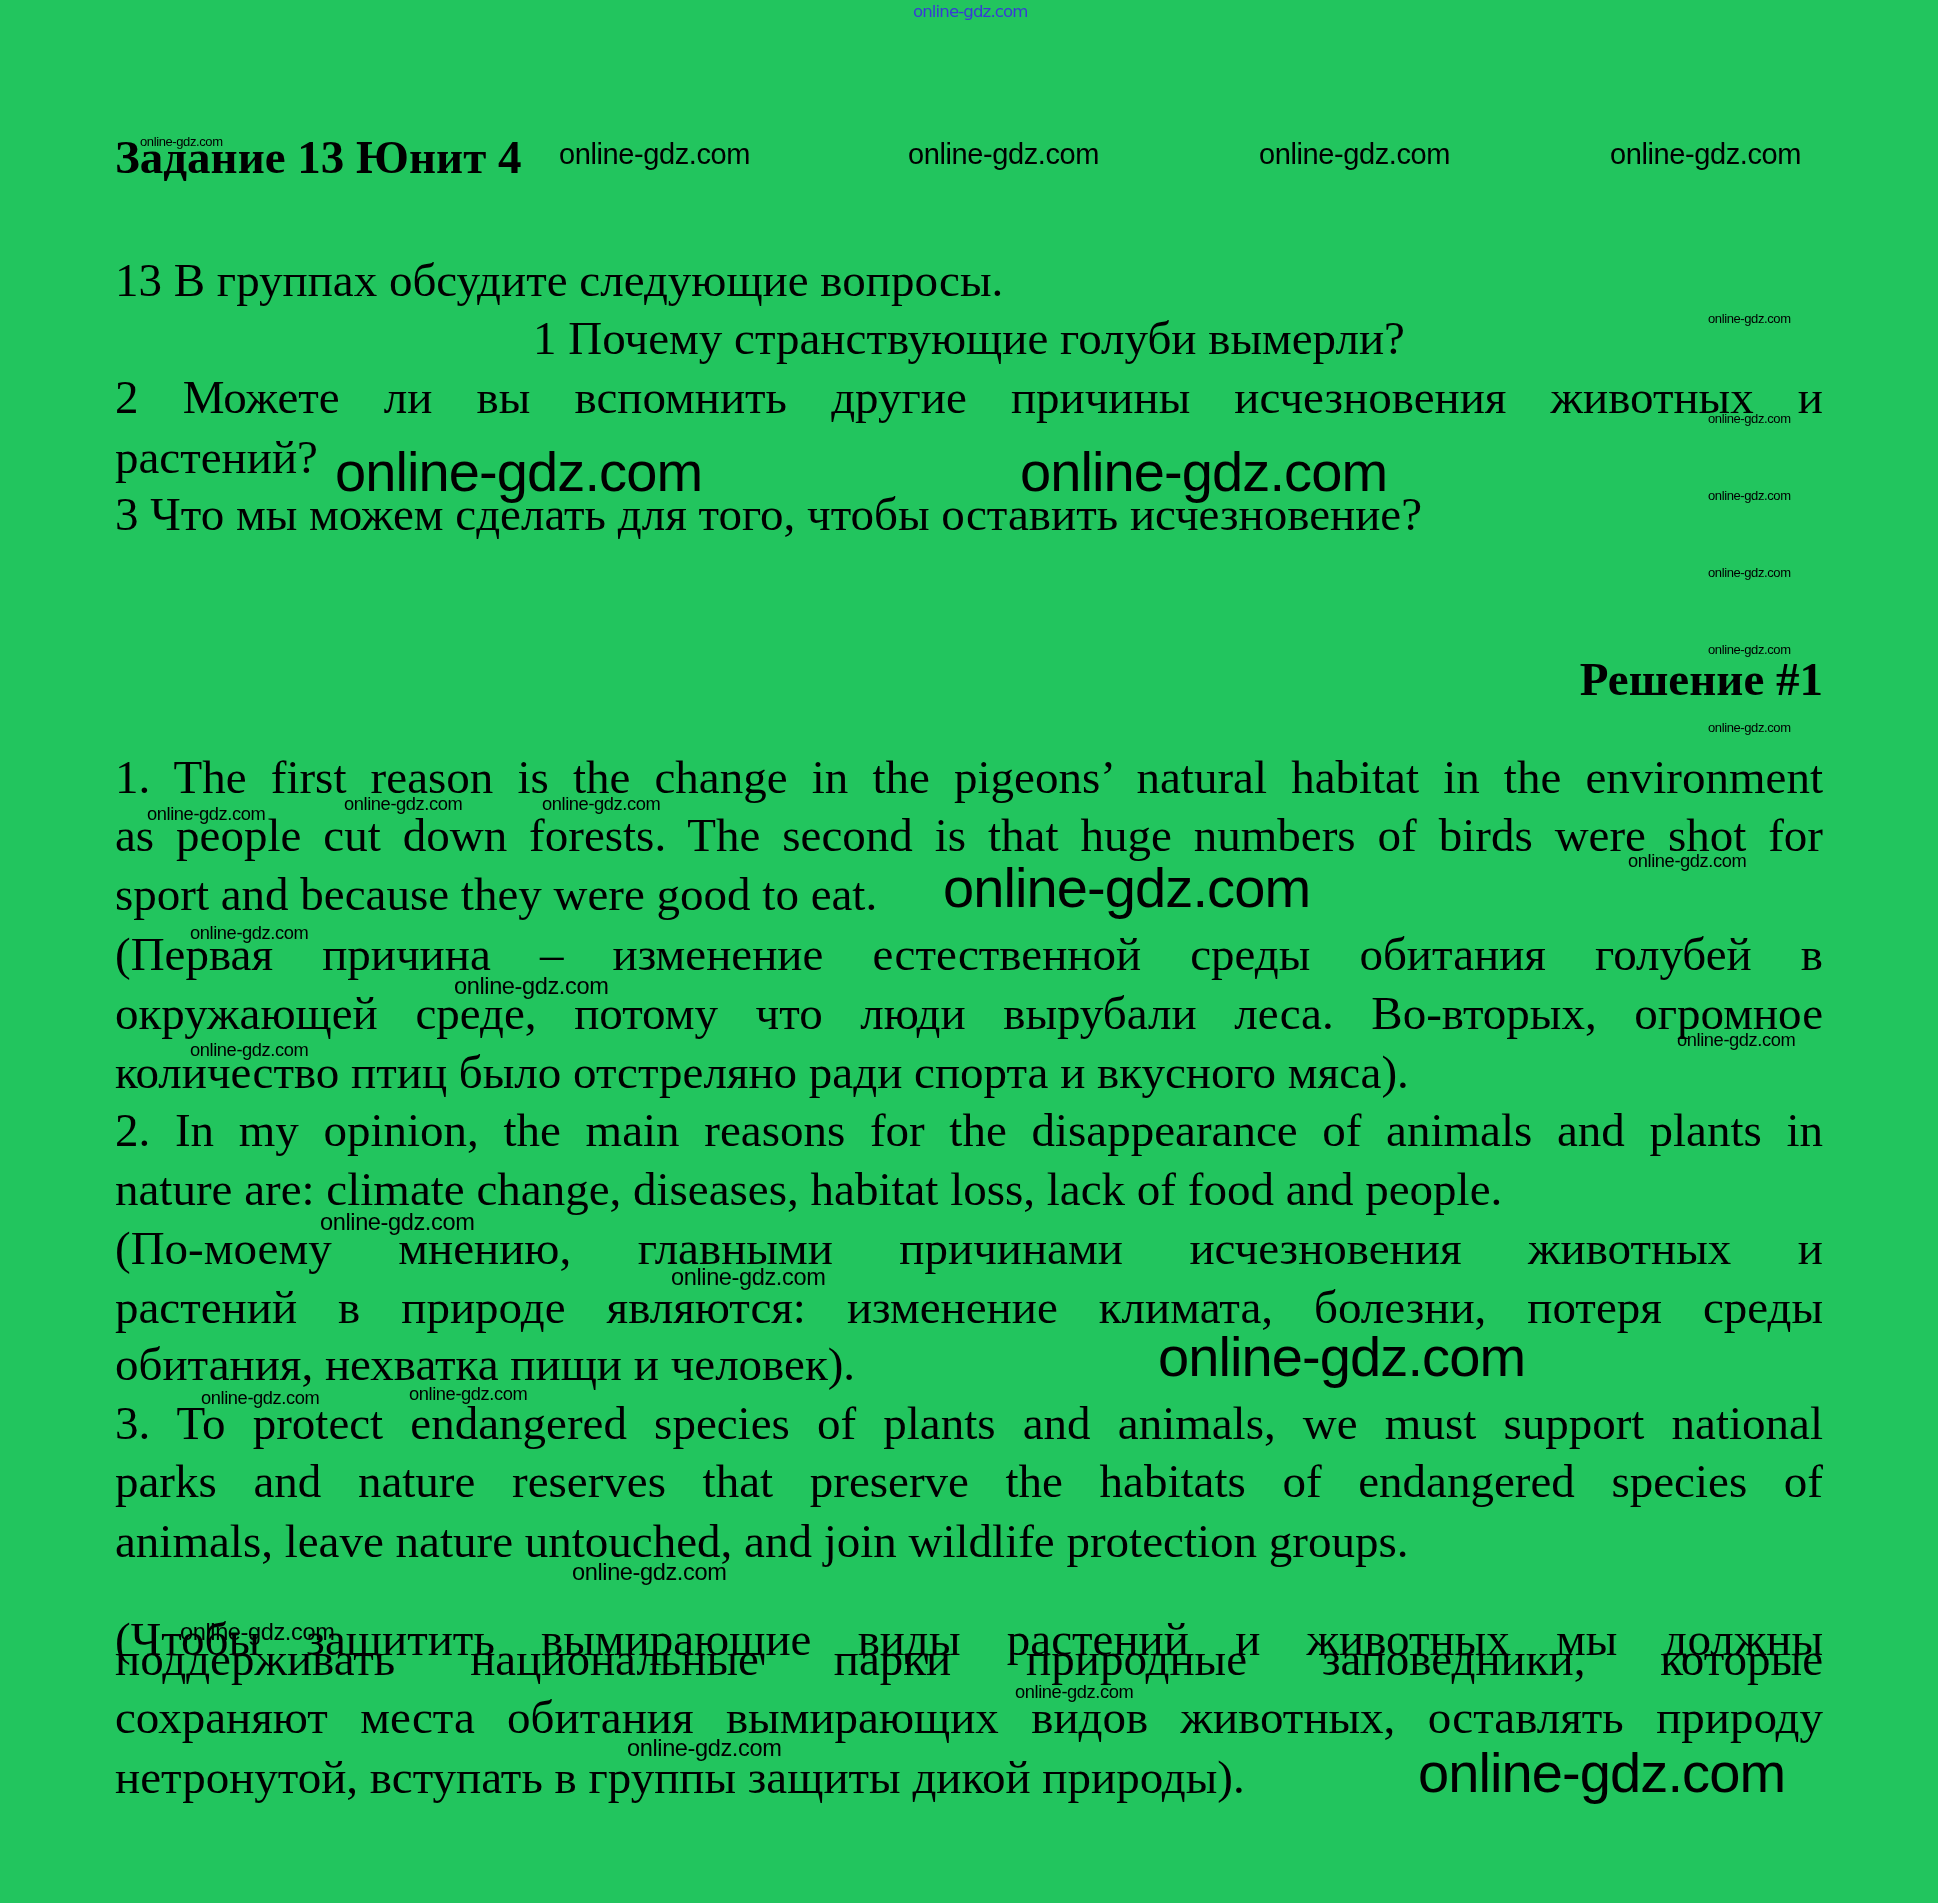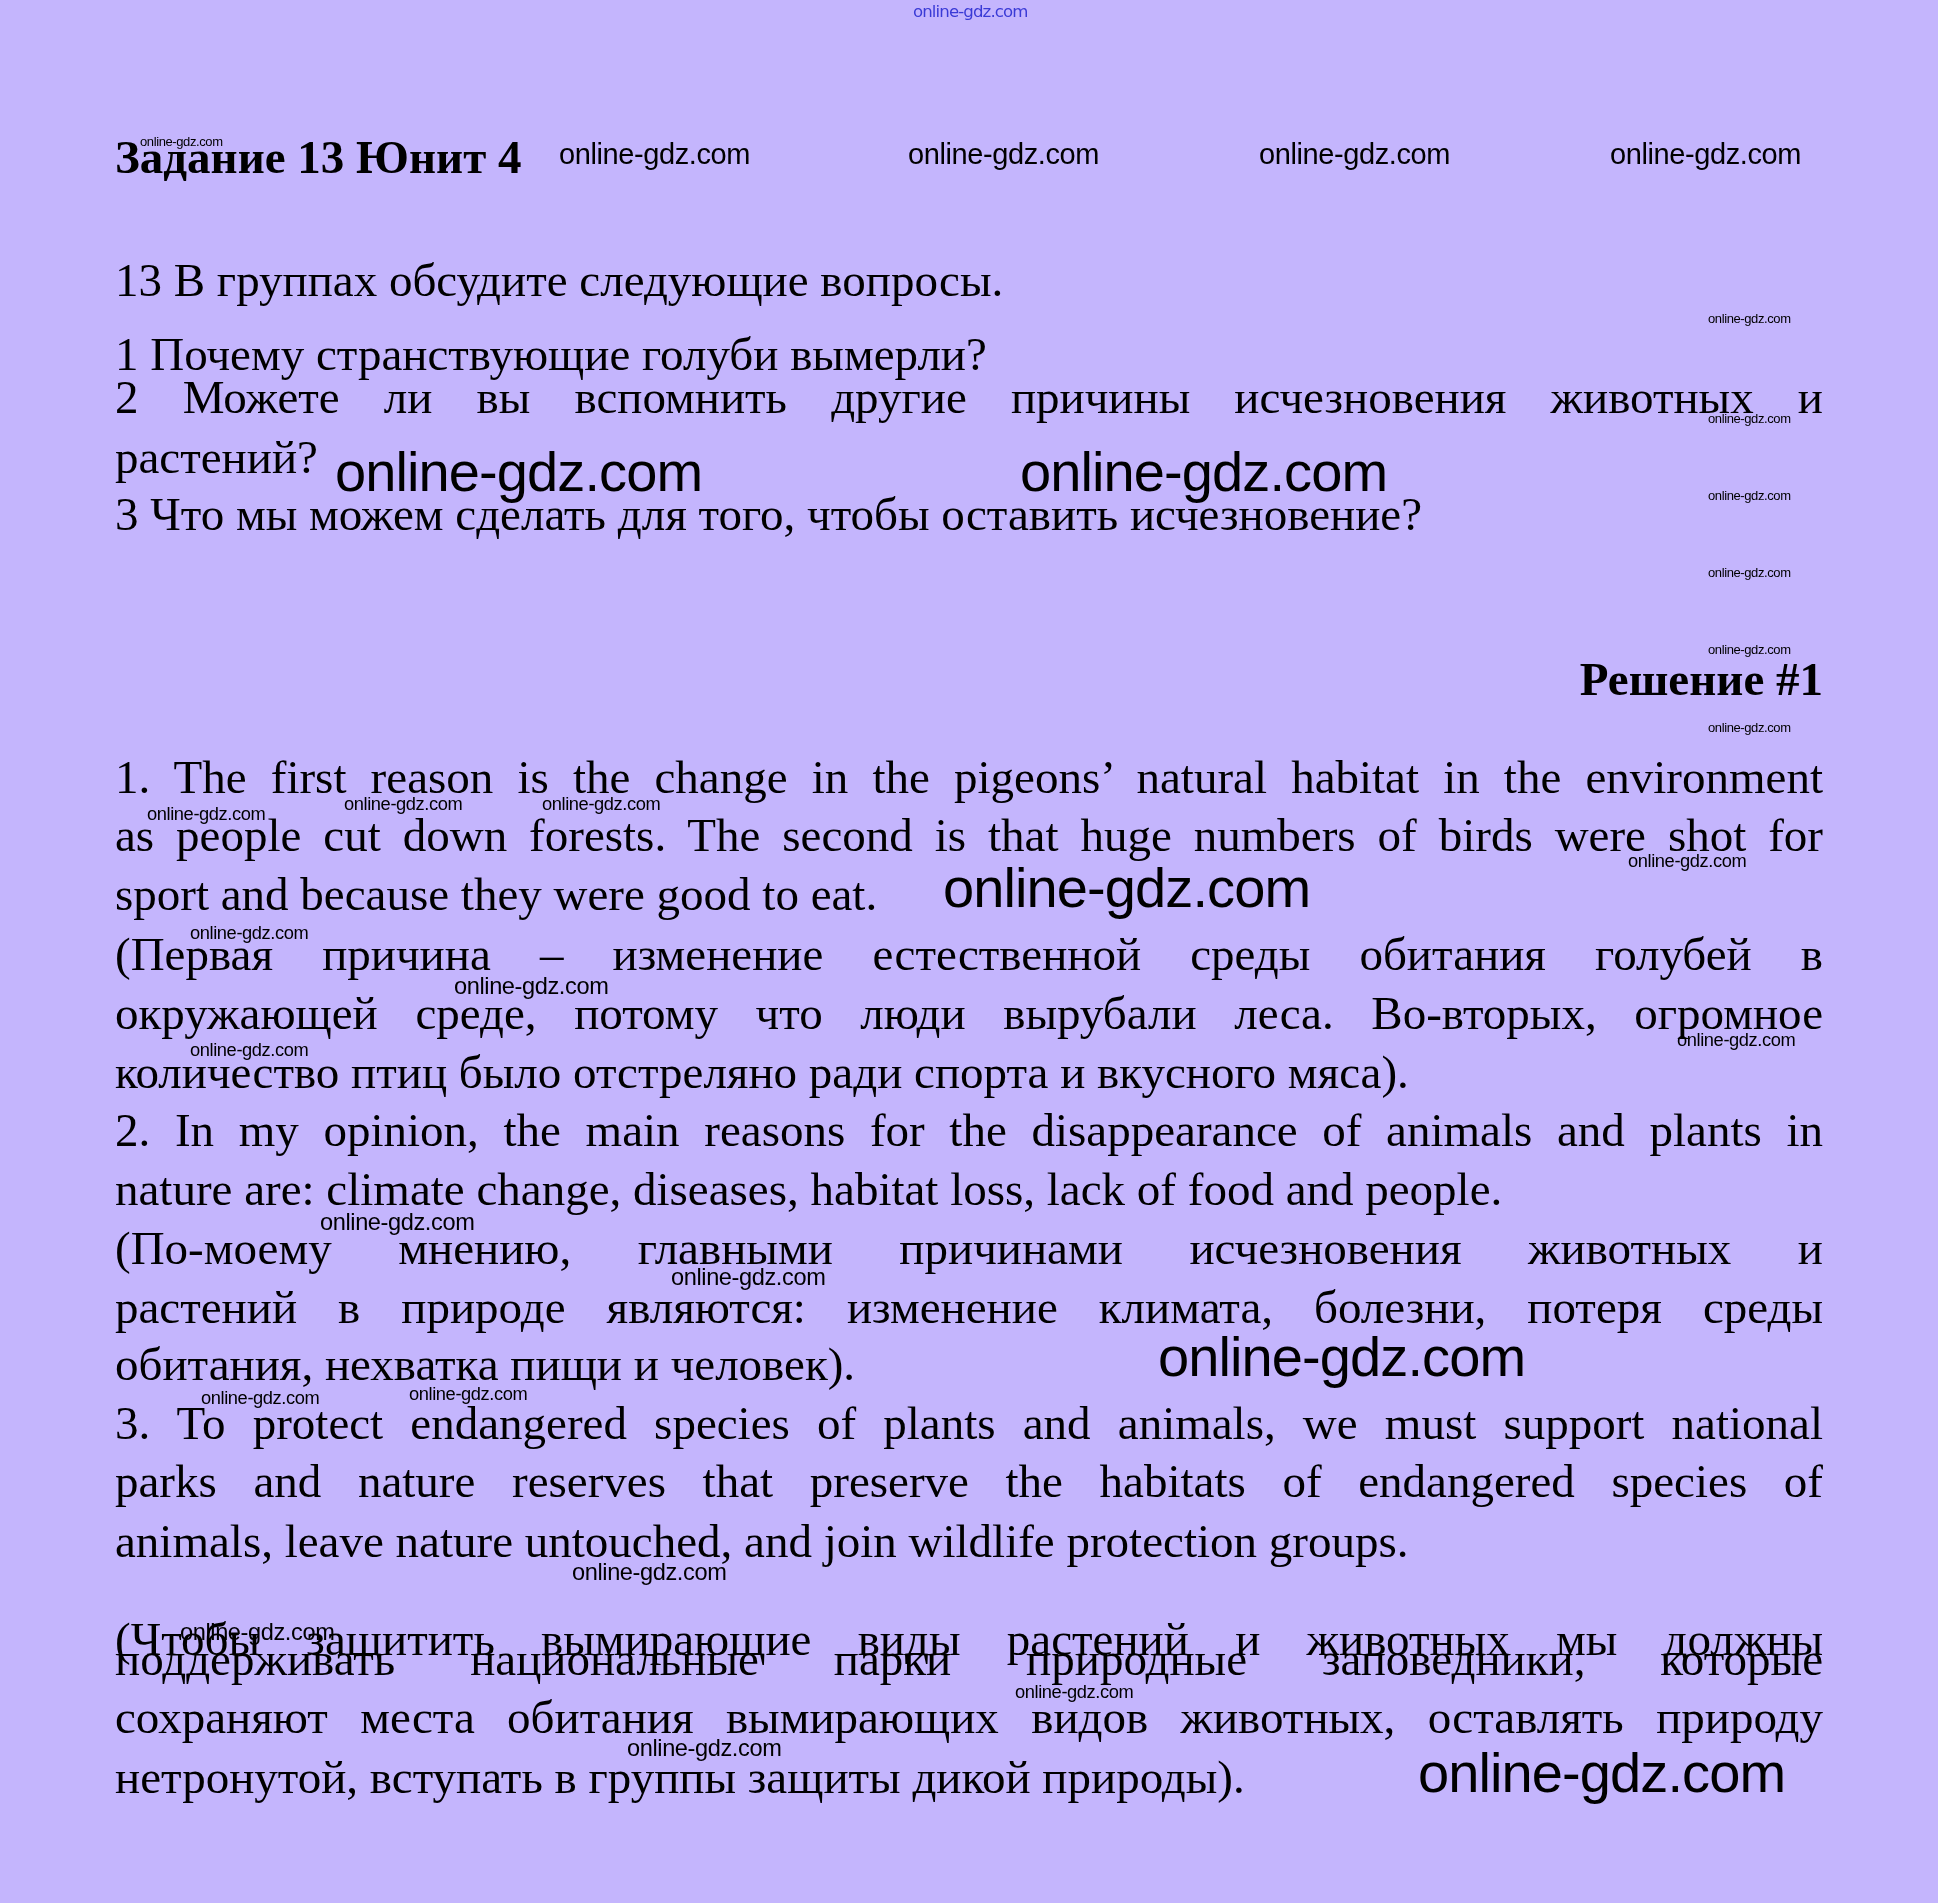--- a/index.html
+++ b/index.html
@@ -1,17 +1,17 @@
 <!DOCTYPE html>
 <html style="font-size:14px"><head>
 <meta charset="utf-8">
 <style>
   html, body { margin: 0; padding: 0; background: #ffffff; }
   body { width: 1938px; height: 1903px; position: relative; overflow: hidden; }
-  .page { position: absolute; left: 0; top: 0; width: 1938px; height: 1903px; background: #c4b5fd; }
+  .page { position: absolute; left: 0; top: 0; width: 1938px; height: 1903px; background: #22c55e; }
   .line {
     position: absolute; left: 115px; width: 1708px;
     font-family: "Liberation Serif", "DejaVu Serif", serif;
     font-size: 47px; line-height: 56px; color: #000;
     white-space: nowrap; transform-origin: left top;
   }
   .just { text-align: justify; text-align-last: justify; white-space: normal; height: 56px; overflow: visible; }
   .heading { font-weight: bold; font-size: 47px; }
   .wm {
     position: absolute; font-family: "Liberation Sans", "DejaVu Sans", sans-serif;
@@ -33,21 +33,21 @@
 
   <div class="line heading" style="top:129px;">Задание 13 Юнит 4</div>
   <div class="wm wm-xs" style="left:140px; top:135px;">online-gdz.com</div>
   <div class="wm wm-h" style="left:559px; top:140px;">online-gdz.com</div>
   <div class="wm wm-h" style="left:908px; top:140px;">online-gdz.com</div>
   <div class="wm wm-h" style="left:1259px; top:140px;">online-gdz.com</div>
   <div class="wm wm-h" style="left:1610px; top:140px;">online-gdz.com</div>
 
   <div>
     <div class="line" style="top:252px;">13 В группах обсудите следующие вопросы.</div>
-    <div class="line" style="top:326px;">1 Почему странствующие голуби вымерли?</div>
+    <div class="line" style="top:310px;text-align:center;">1 Почему странствующие голуби вымерли?</div>
     <div class="line just" style="top:369px;">2 Можете ли вы вспомнить другие причины исчезновения животных и</div>
     <div class="line" style="top:429px;">растений?</div>
     <div class="line" style="top:486px;">3 Что мы можем сделать для того, чтобы оставить исчезновение?</div>
   </div>
 
   <div class="wm wm-xs" style="left:1708px; top:312px;">online-gdz.com</div>
   <div class="wm wm-xs" style="left:1708px; top:412px;">online-gdz.com</div>
   <div class="wm wm-xs" style="left:1708px; top:489px;">online-gdz.com</div>
   <div class="wm wm-xs" style="left:1708px; top:566px;">online-gdz.com</div>
   <div class="wm wm-xs" style="left:1708px; top:643px;">online-gdz.com</div>

